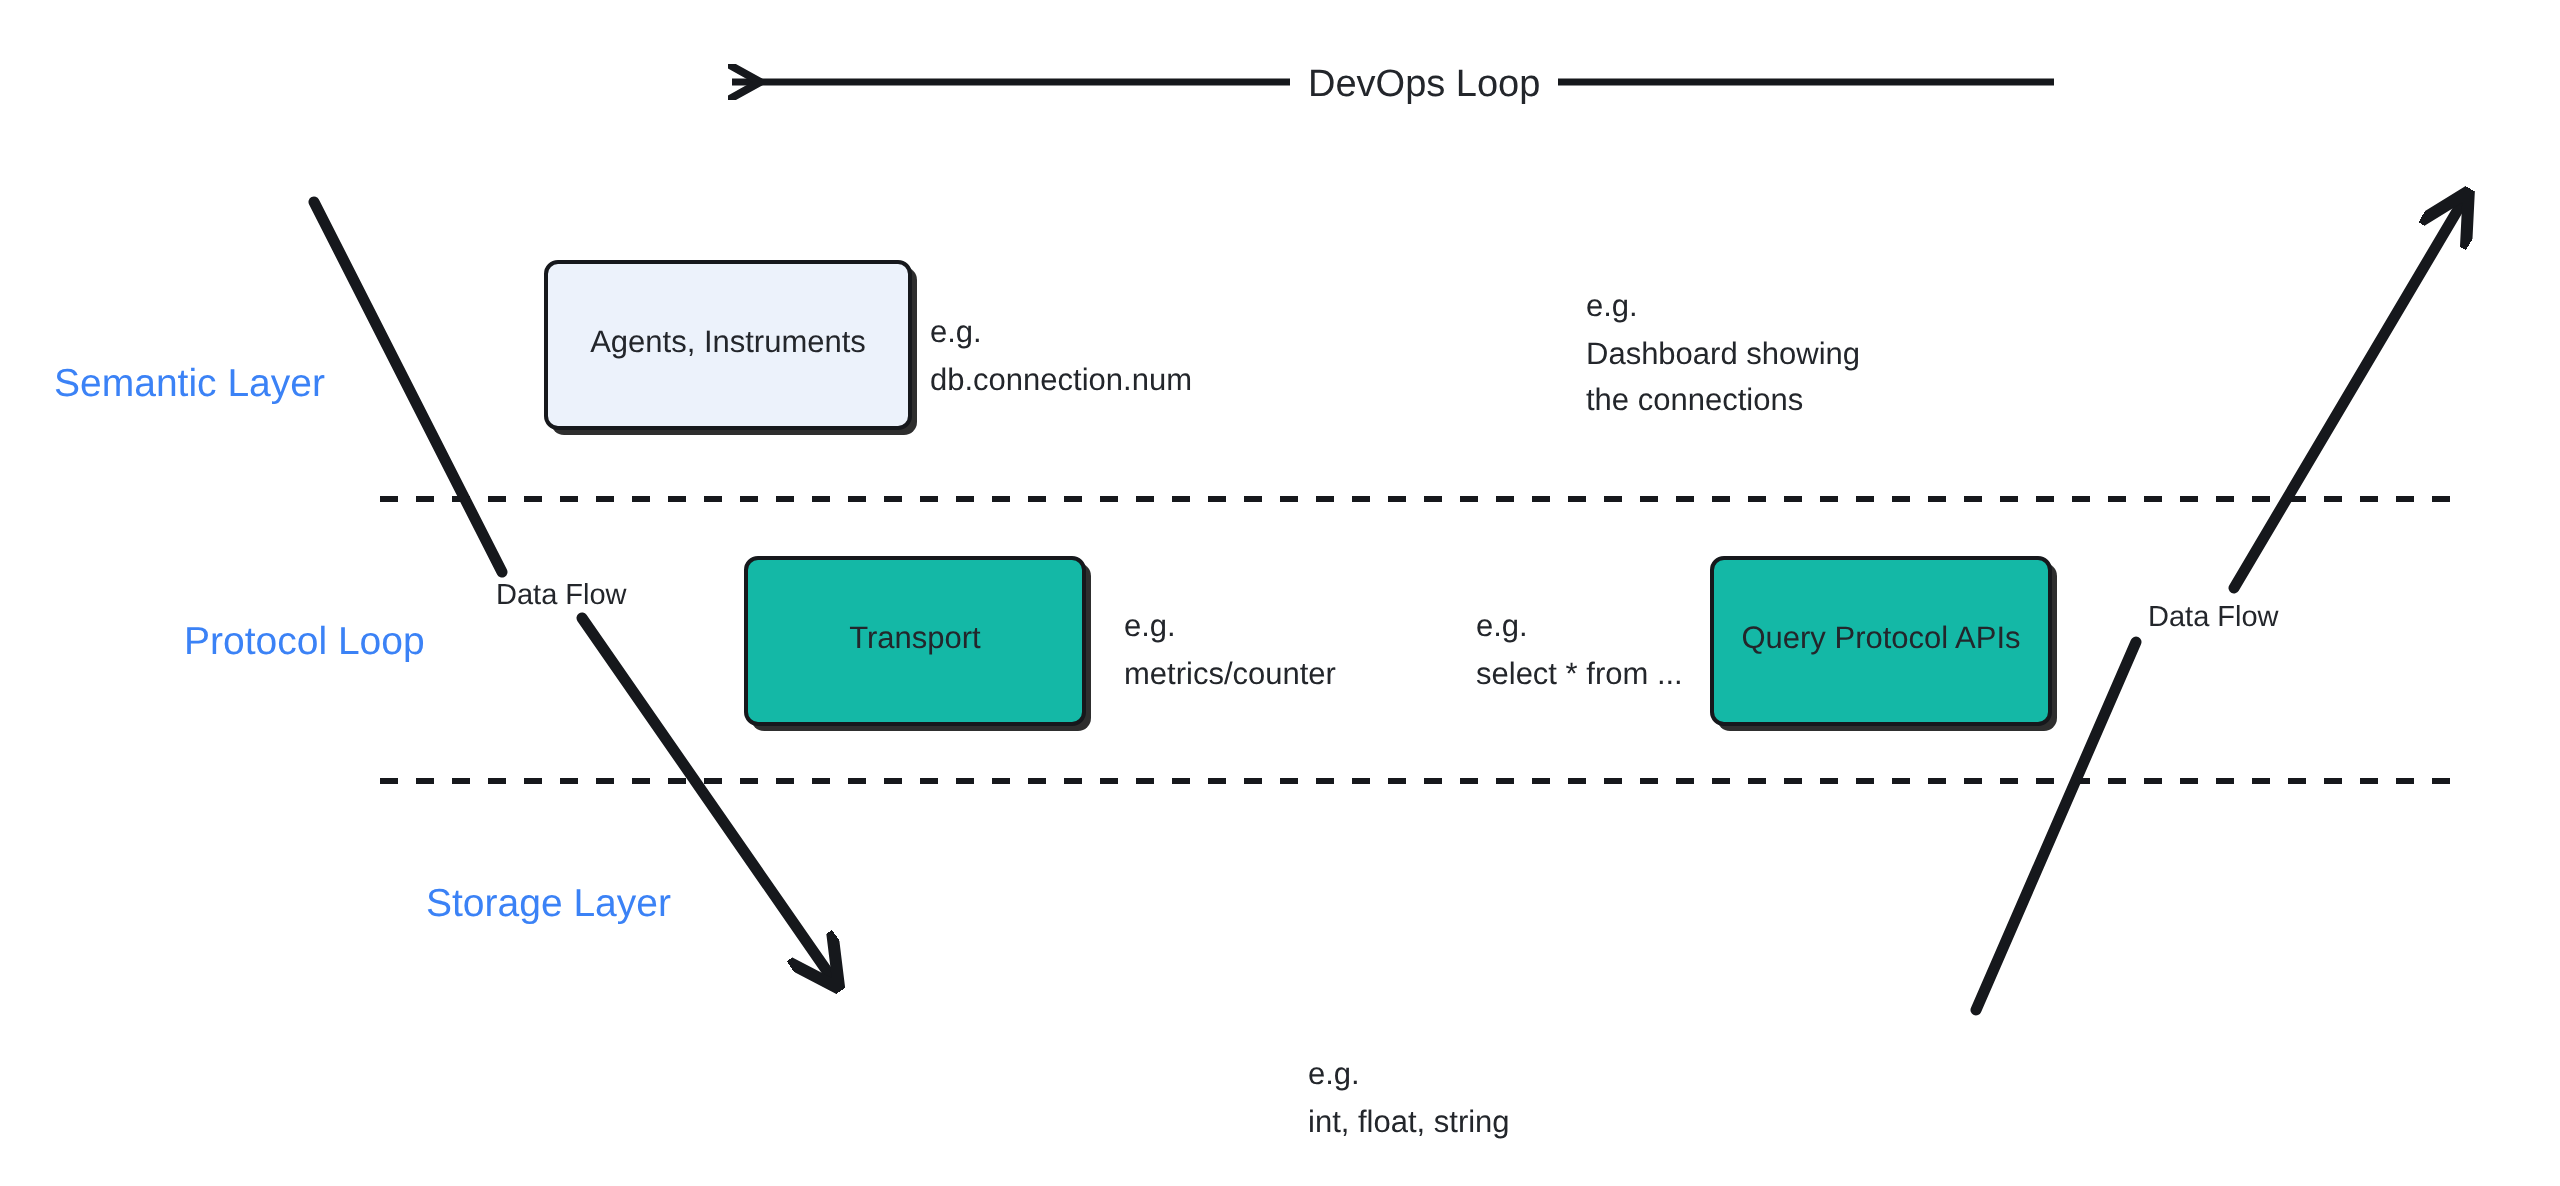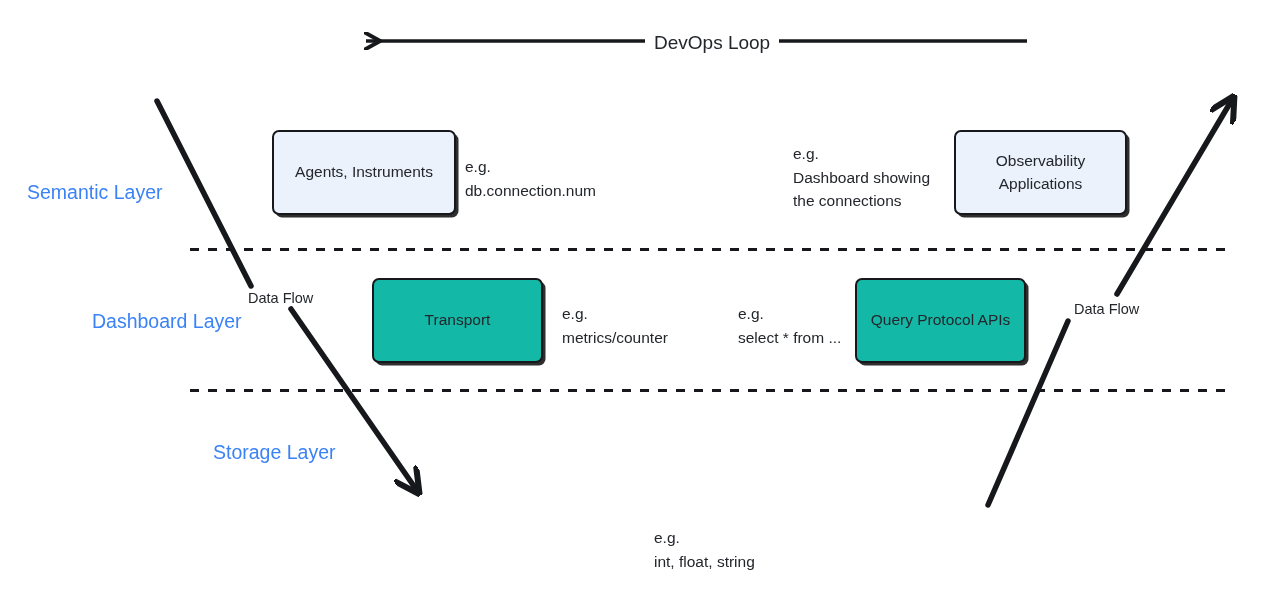--- a/index.html
+++ b/index.html
@@ -103,36 +103,34 @@
 
     <g>
       <line x1="988" y1="505" x2="1068" y2="321" stroke="#16181c" stroke-width="5.5" stroke-linecap="round"></line>
       <line x1="1117" y1="294" x2="1233" y2="98" stroke="#16181c" stroke-width="5.5" stroke-linecap="round" marker-end="url(#ah-open)"></line>
     </g>
   </svg>
 
   <div class="loop-label" style="left:645px; top:32px;">DevOps Loop</div>
 
   <div class="layer-label" style="left:27px; top:181px;">Semantic Layer</div>
-  <div class="layer-label" style="left:92px; top:310px;">Dashboard Layer</div>
+  <div class="layer-label" style="left:92px; top:310px;">Protocol Loop</div>
   <div class="layer-label" style="left:213px; top:441px;">Storage Layer</div>
 
   <div class="flow-label" style="left:244px; top:290px;">Data Flow</div>
   <div class="flow-label" style="left:1070px; top:301px;">Data Flow</div>
 
   <div class="node blue" style="left:272px; top:130px; width:184px; height:85px;">Agents,
 Instruments</div>
   <div class="txt" style="left:465px; top:155px;">e.g.
 db.connection.num</div>
 
   <div class="txt" style="left:793px; top:142px;">e.g.
 Dashboard showing
 the connections</div>
-  <div class="node blue" style="left:954px; top:130px; width:173px; height:85px;">Observability
-Applications</div>
 
   <div class="node lilac" style="left:372px; top:278px; width:171px; height:85px;">Transport</div>
   <div class="txt" style="left:562px; top:302px;">e.g.
 metrics/counter</div>
 
   <div class="txt" style="left:738px; top:302px;">e.g.
 select * from ...</div>
   <div class="node lilac" style="left:855px; top:278px; width:171px; height:85px;">Query Protocol
 APIs</div>
 

